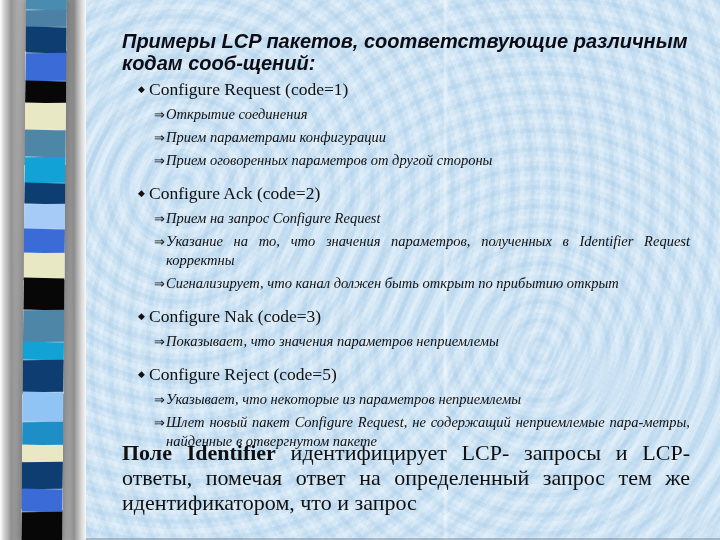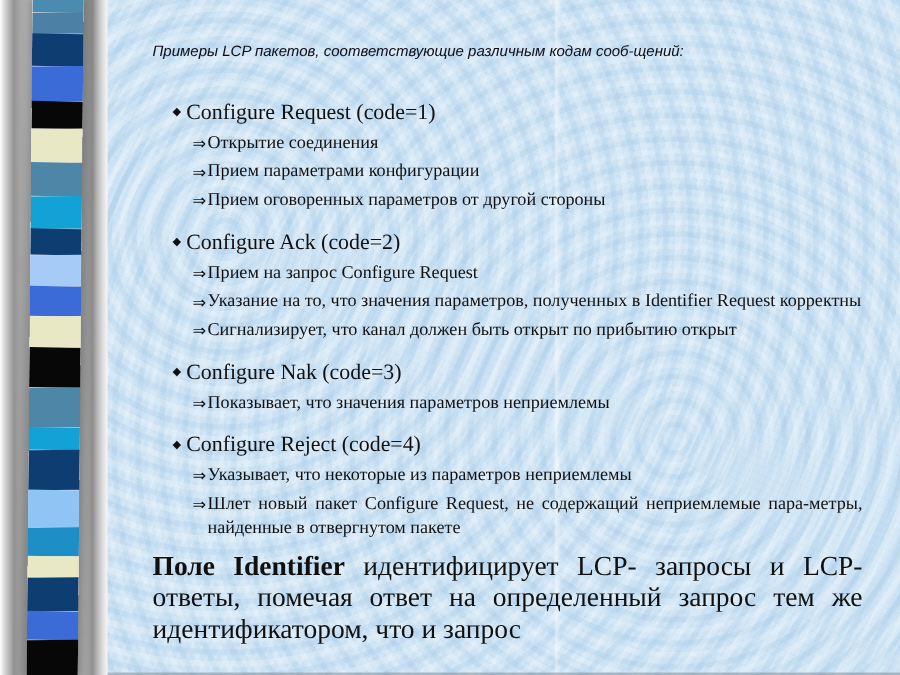--- a/index.html
+++ b/index.html
@@ -34,30 +34,30 @@
     box-shadow:4px 0 7px rgba(0,0,0,.35), -4px 0 7px rgba(0,0,0,.35);
     overflow:hidden;
   }
   .strip .block{width:100%;}
   .strip .block:nth-child(even){transform:skewY(-1deg);}
   .strip .block:nth-child(odd){transform:skewY(0.8deg);}
   
   .title{
     position:absolute;left:122px;top:30px;width:580px;
     font-family:"Liberation Sans", sans-serif;
-    font-style:italic;font-weight:normal;font-size:12px;line-height:22px;
+    font-style:italic;font-weight:bold;font-size:20px;line-height:22px;
     color:#0c0c16;
   }
   .bullets{position:absolute;left:138px;top:66px;width:552px;}
   .l1{display:flex;margin-top:12px;font-size:17.5px;line-height:23px;}
   .l1 .glyph{width:11px;font-size:9px;line-height:23px;flex:none;}
   .l1 .text{flex:1;}
   .l2{display:flex;margin-left:16px;margin-top:4px;font-size:14.5px;line-height:19px;}
   .l2 .glyph{width:12px;font-size:13px;line-height:19px;flex:none;}
-  .l2 .text{flex:1;text-align:justify;}
+  .l2 .text{flex:1;text-align:justify;font-style:italic;}
   .footer{
     position:absolute;left:122px;top:440px;width:568px;
     font-size:22px;line-height:25px;text-align:justify;
   }
   .footer .b{font-weight:bold;}
 </style>
 </head>
 <body>
 
 <div class="slide">
@@ -127,21 +127,21 @@
       <div class="l1">
         <span class="glyph">◆</span>
         <span class="text">Configure Nak (code=3)</span>
       </div>
       <div class="l2">
         <span class="glyph">⇒</span>
         <span class="text">Показывает, что значения параметров неприемлемы</span>
       </div>
       <div class="l1">
         <span class="glyph">◆</span>
-        <span class="text">Configure Reject (code=4)</span>
+        <span class="text">Configure Reject (code=5)</span>
       </div>
       <div class="l2">
         <span class="glyph">⇒</span>
         <span class="text">Указывает, что некоторые из параметров неприемлемы</span>
       </div>
       <div class="l2">
         <span class="glyph">⇒</span>
         <span class="text">Шлет новый пакет Configure Request, не содержащий неприемлемые пара-метры, найденные в отвергнутом пакете</span>
       </div>
     </div>

